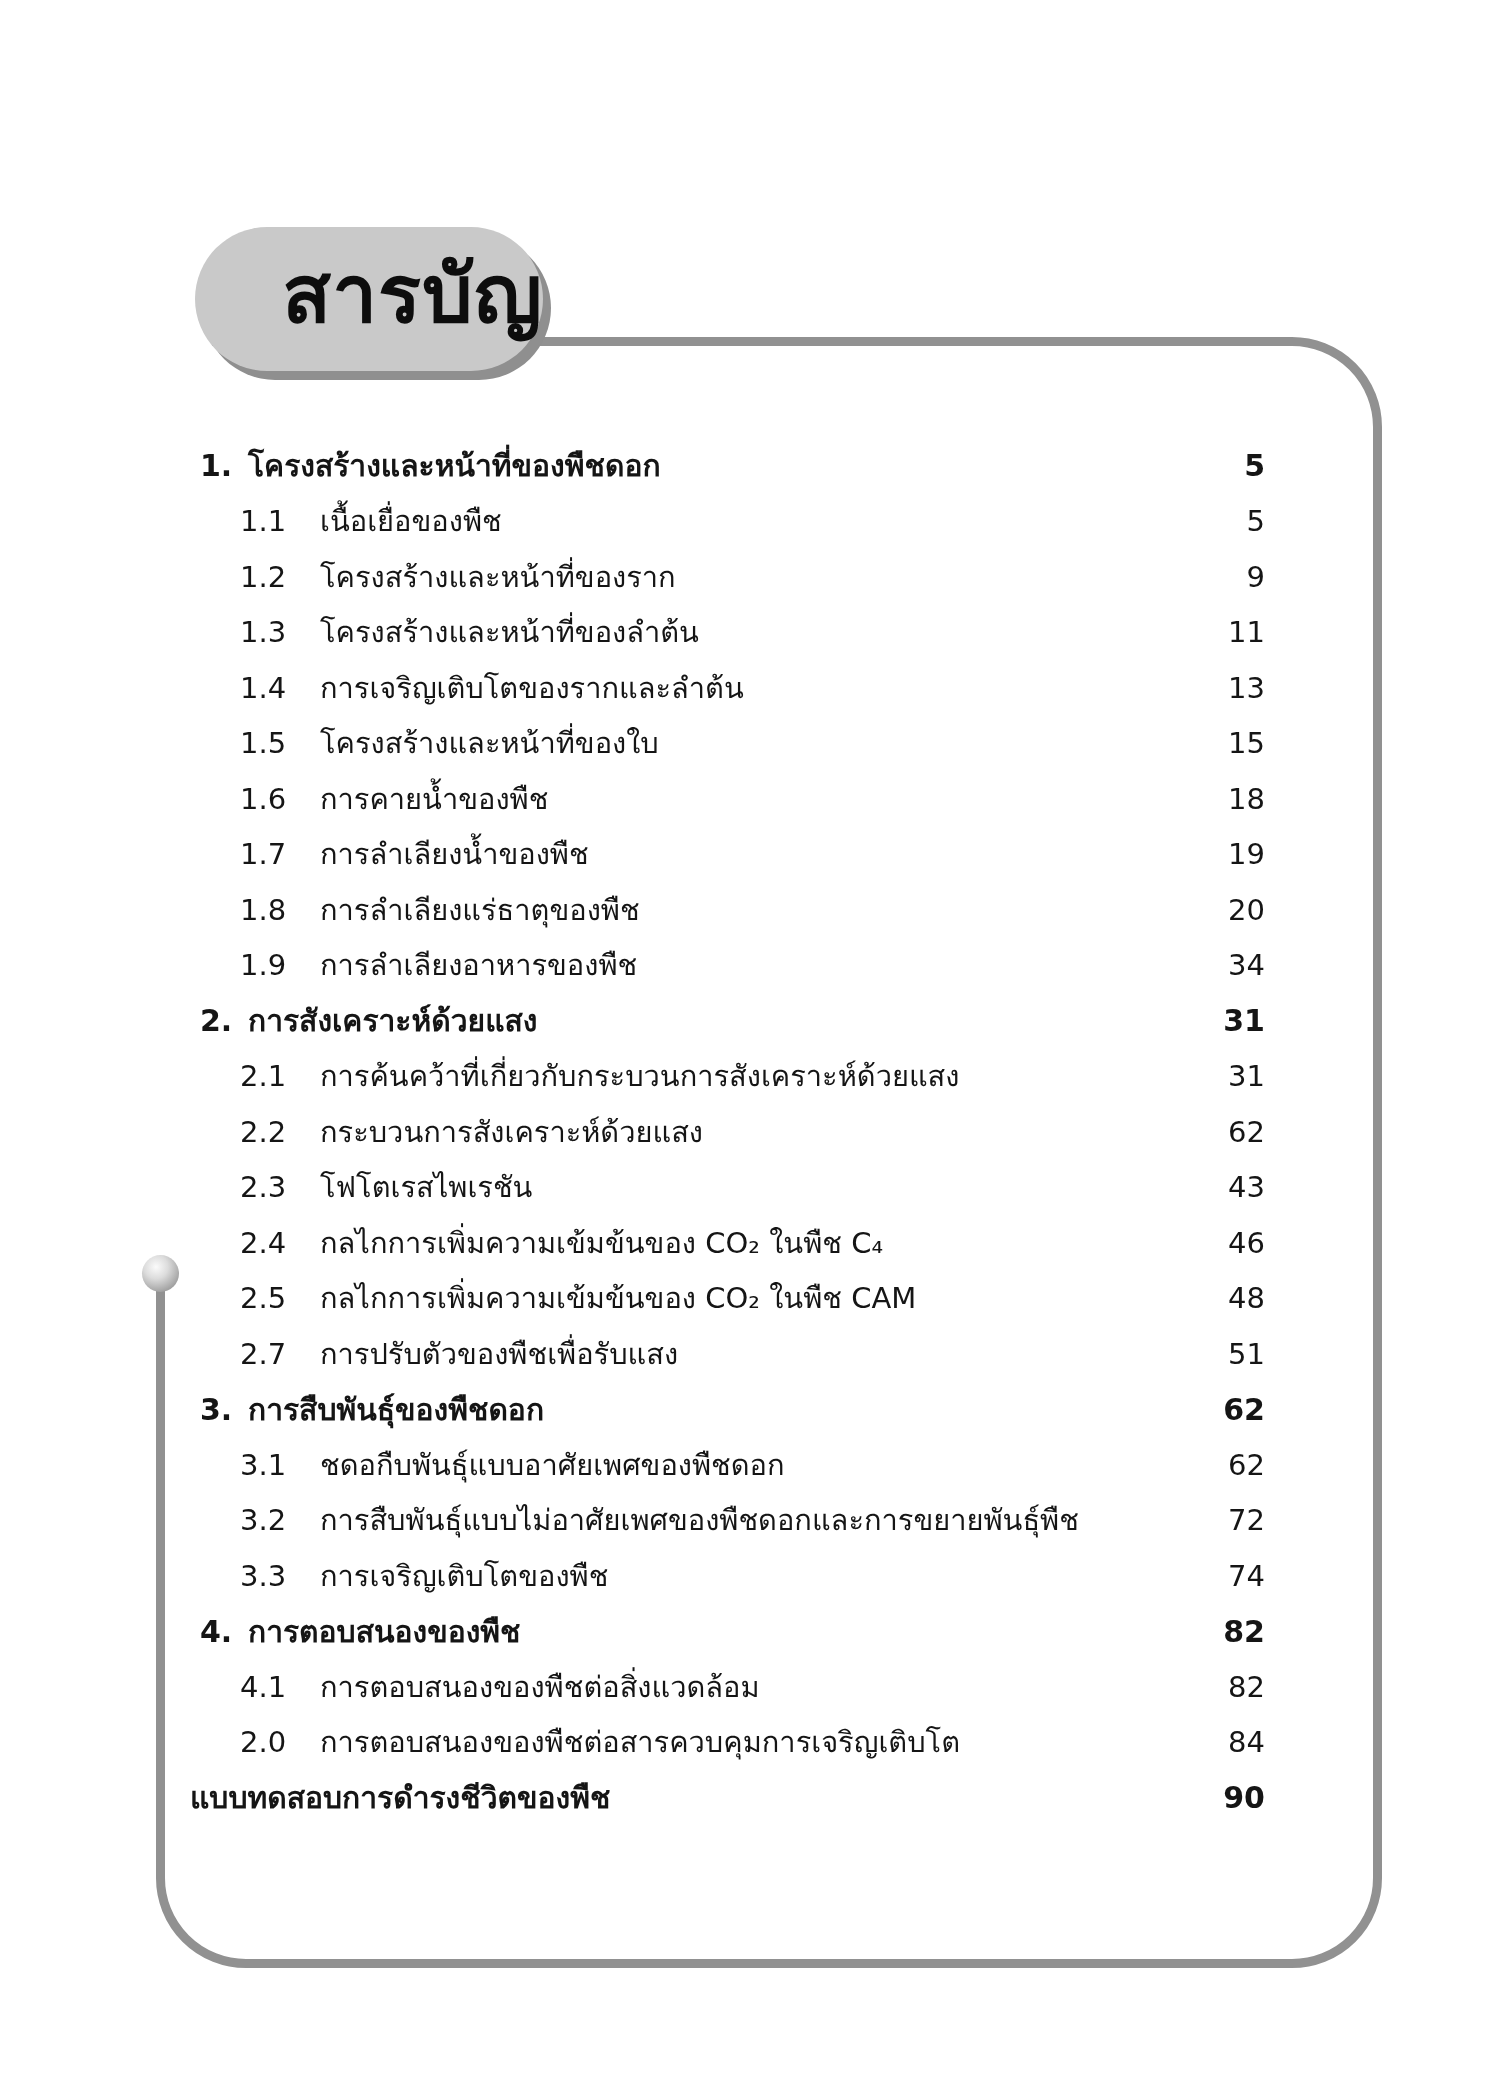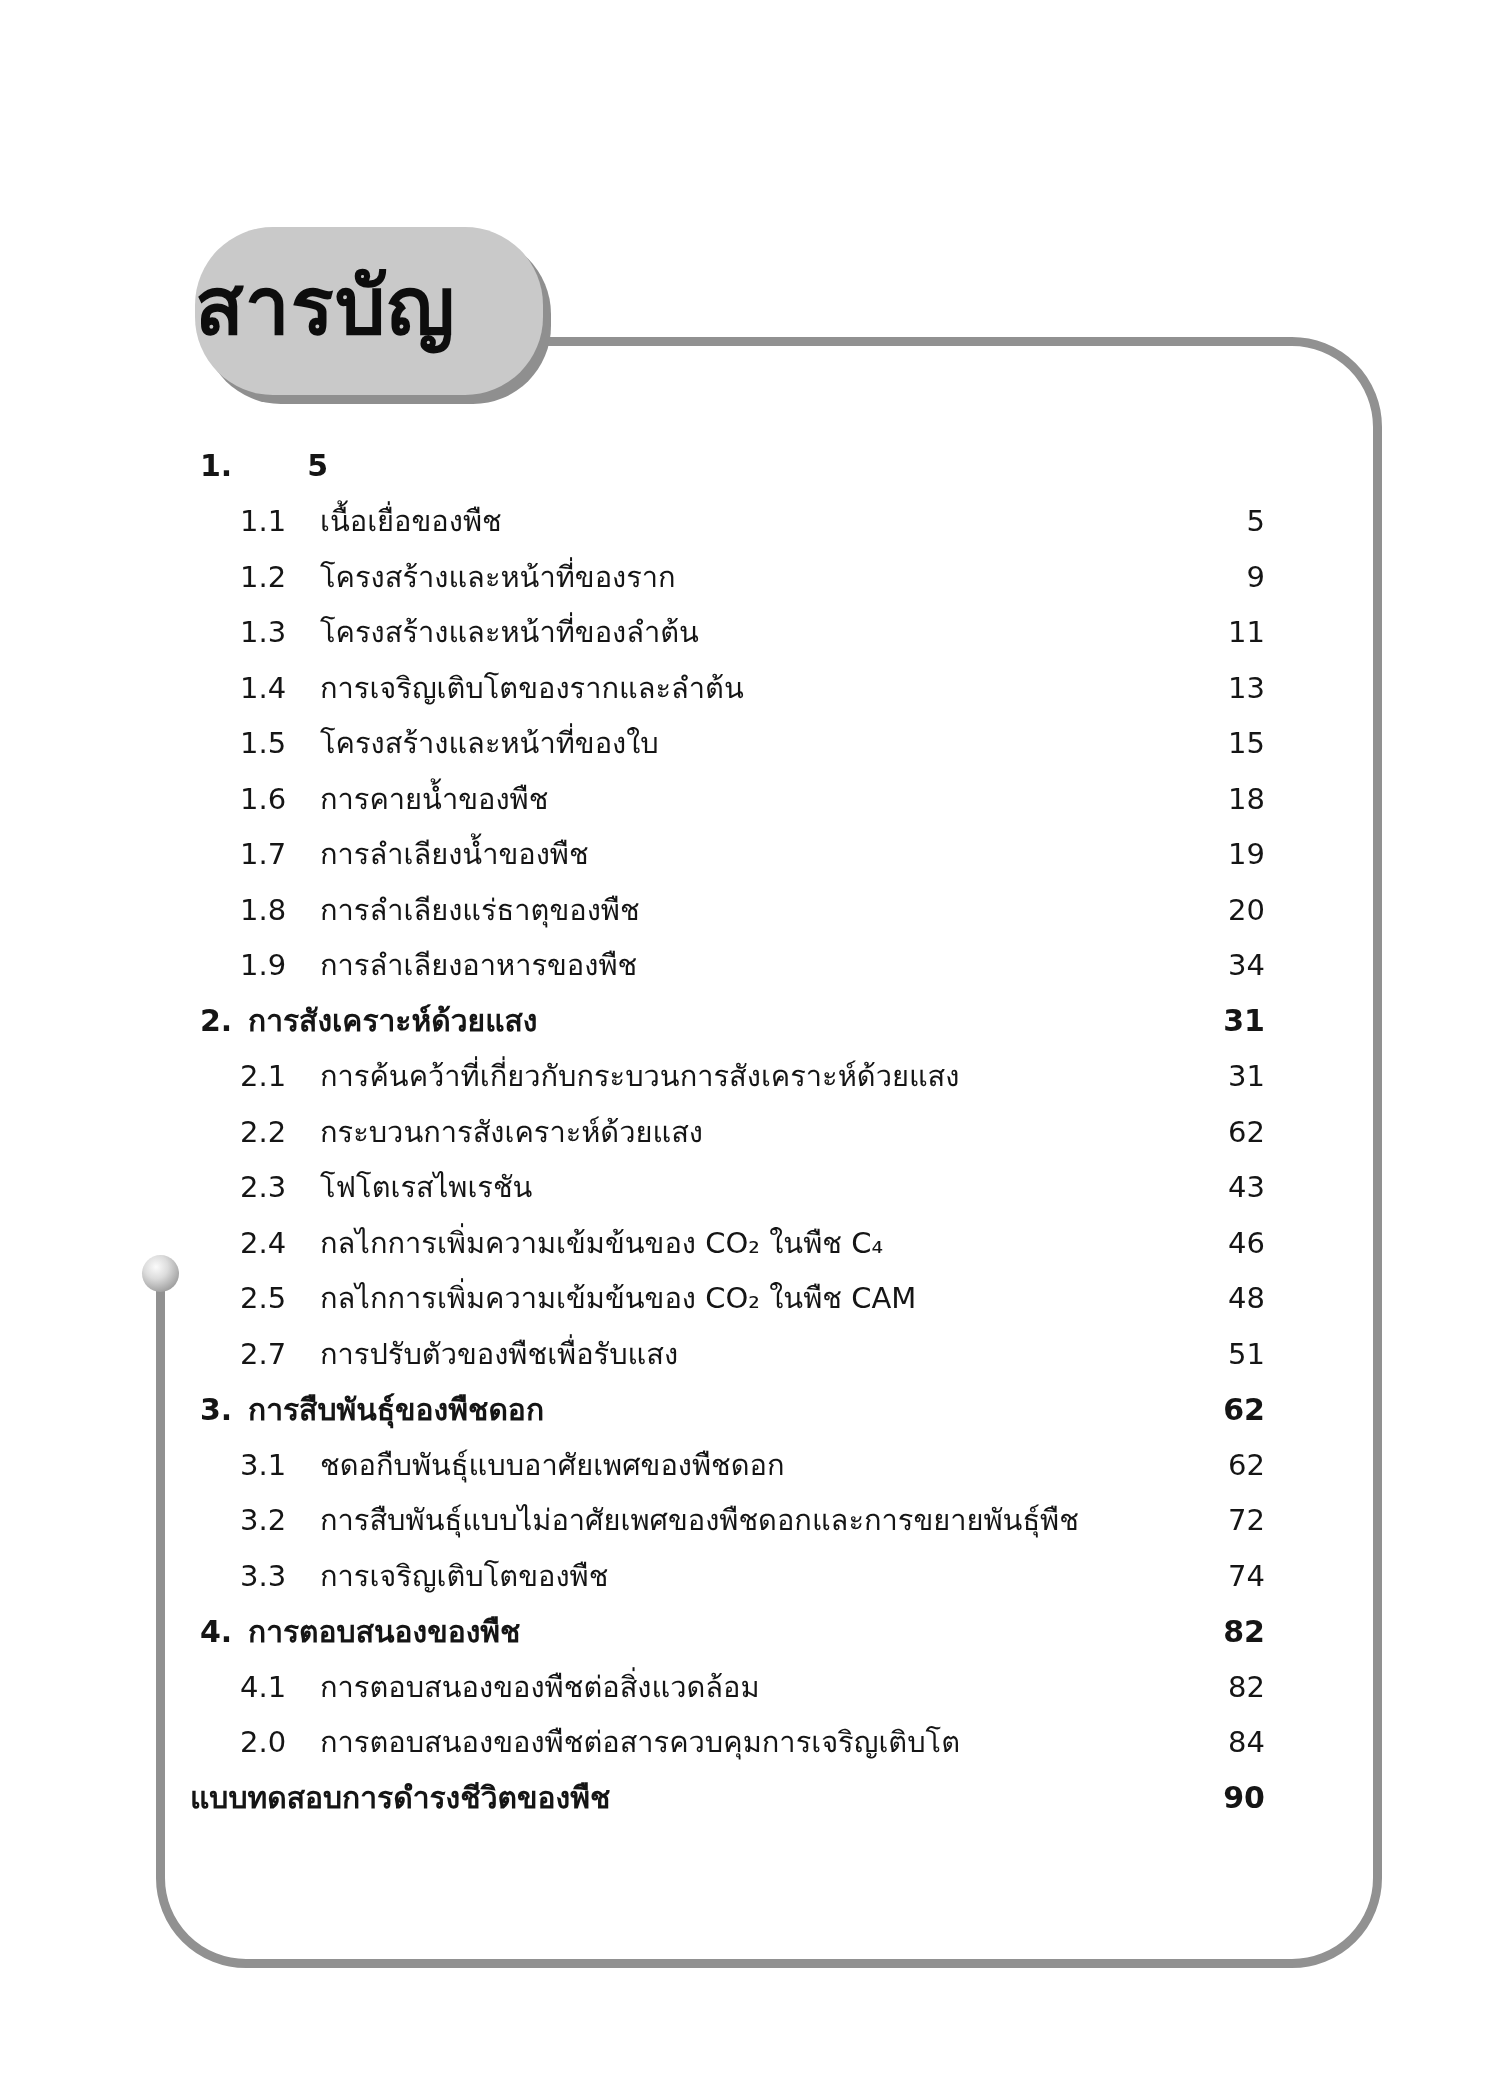--- a/index.html
+++ b/index.html
@@ -26,25 +26,25 @@
   
   .ball{
     position:absolute;left:142px;top:1255px;
     width:37px;height:37px;border-radius:50%;
     background:radial-gradient(circle at 38% 32%, #fbfbfb 0%, #dcdcdc 35%, #9a9a9a 80%, #818181 100%);
   }
   
   .bubble{
     position:absolute;
     left:195px;top:227px;
-    width:348px;height:168px;
+    width:348px;height:144px;
     background:var(--bubble-fill,#c9c9c9);
     border-radius:78px;
     box-shadow:8px 9px 0 0 var(--bubble-shadow,#8f8f8f);
-    display:flex;align-items:center;justify-content:flex-start;
+    display:flex;align-items:center;justify-content:flex-end;
   }
   .bubble .title-text{
     font-size:80px;
     font-weight:800;
     line-height:1;
     color:#0d0d0d;
     letter-spacing:1px;
     transform:translateY(-4px);
   }
   
@@ -77,20 +77,21 @@
   <div class="mask mask-top"></div>
   <div class="ball"></div>
 
   <div class="bubble">
     <span class="title-text">สารบัญ</span>
   </div>
 
   <div class="toc">
       <div class="row section">
     <span class="num">1.</span>
+    <span class="title">โครงสร้างและหน้าที่ของพืชดอก</span>
     <span class="pg">5</span>
   </div>
       <div class="row sub">
     <span class="num">1.1</span>
     <span class="title">เนื้อเยื่อของพืช</span>
     <span class="pg">5</span>
   </div>
       <div class="row sub">
     <span class="num">1.2</span>
     <span class="title">โครงสร้างและหน้าที่ของราก</span>

